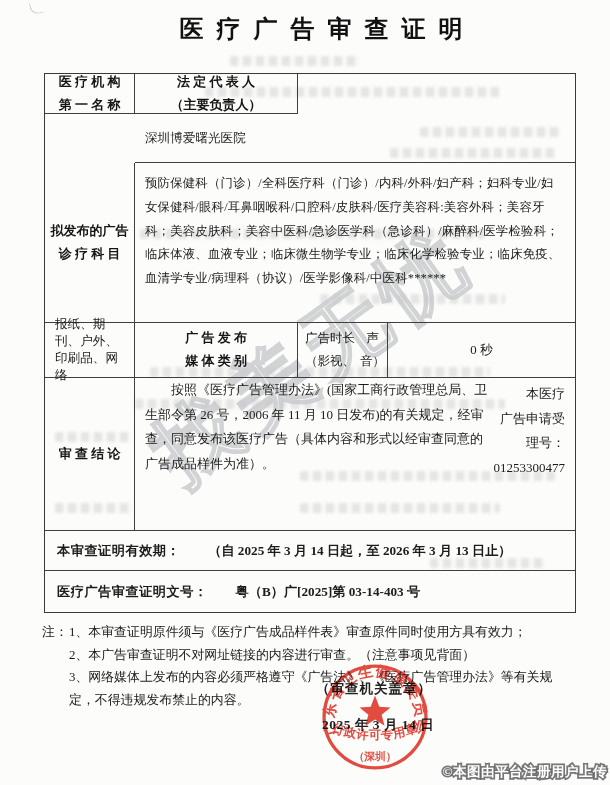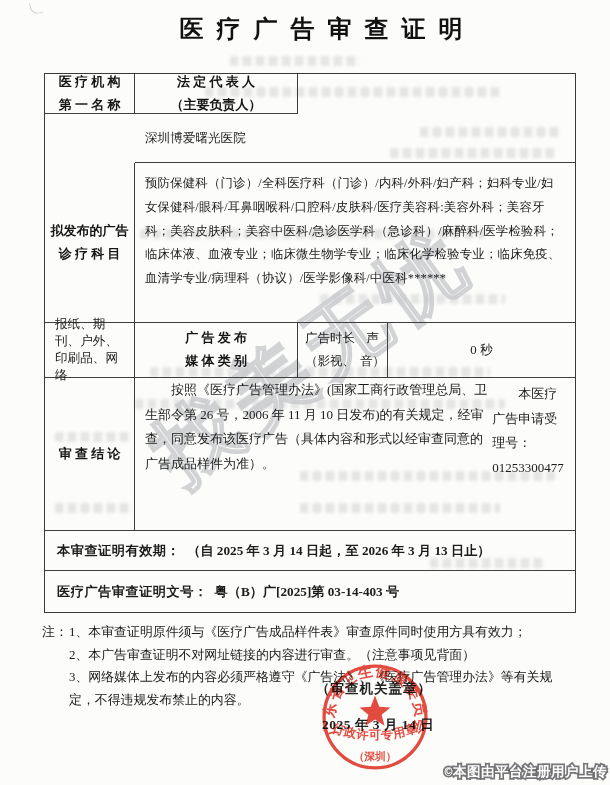--- a/index.html
+++ b/index.html
@@ -38,29 +38,29 @@
   .val{display:flex;align-items:center;padding:0 10px;font-size:12.6px;font-weight:500;}
   .val-multi{
     padding:9px 10px 4px 10px;font-size:12.4px;line-height:23.8px;
     font-weight:500;letter-spacing:.2px;
   }
   .val-concl{
     display:flex;flex-direction:row;justify-content:center;
     padding:0 10px;font-size:13px;font-weight:500;
   }
   .val-concl .p1{text-indent:2em;line-height:24.5px;margin:0;}
-  .val-concl .p2{text-indent:2em;line-height:24.5px;margin:4px 0 0 0;}
+  .val-concl .p2{text-indent:2em;line-height:24.5px;margin:4px 0 0 0;text-align:right;}
   .dur-lbl{
     display:flex;flex-direction:row;justify-content:center;align-items:center;
     font-size:12.4px;font-weight:500;line-height:1.85;text-align:center;padding:0 2px;
   }
   .dur-val{display:flex;align-items:center;justify-content:center;font-size:12.8px;font-weight:400;}
-  .full{display:flex;align-items:center;padding-left:12px;font-size:13.2px;}
+  .full{display:flex;align-items:center;padding-left:12px;font-size:13.2px;gap:8px;}
   .full .k{font-weight:700;letter-spacing:.5px;}
-  .full .v{margin-left:7px;font-weight:600;}
+  .full .v{margin-left:20px;font-weight:600;}
   
   .notes{
     position:absolute;left:42px;top:621px;width:532px;
     display:flex;font-size:12.9px;line-height:22.5px;color:#1a1a1a;font-weight:500;
   }
   .notes .prefix{flex:0 0 27px;}
   .notes .items{flex:1;}
   .notes .items div{margin:0;}
   
   .stamp-area{position:absolute;left:312px;top:658px;width:136px;height:122px;}
@@ -81,21 +81,21 @@
     position:absolute;left:78px;top:302px;width:470px;
     transform:rotate(-36deg);transform-origin:center center;
     font-family:"Liberation Sans", sans-serif;
     font-size:82px;font-weight:bold;letter-spacing:10px;text-align:center;
     color:transparent;-webkit-text-stroke:2px #c7c9cc;
     opacity:.8;pointer-events:none;white-space:nowrap;
   }
   
   .credit{
     position:absolute;right:3px;bottom:4px;
-    font-family:Liberation Mono, monospace;
+    font-family:Liberation Serif, serif;
     font-size:13.5px;font-weight:bold;letter-spacing:.5px;
     color:#ffffff;-webkit-text-stroke:3.5px rgba(105,105,108,.9);
     paint-order:stroke fill;white-space:nowrap;text-align:right;
   }
   
   .bleed{
     position:absolute;height:10px;border-radius:2px;
     background:repeating-linear-gradient(90deg, rgba(140,142,148,.38) 0 8px, rgba(140,142,148,.05) 8px 13px);
     filter:blur(1.6px);opacity:.55;pointer-events:none;
   }

